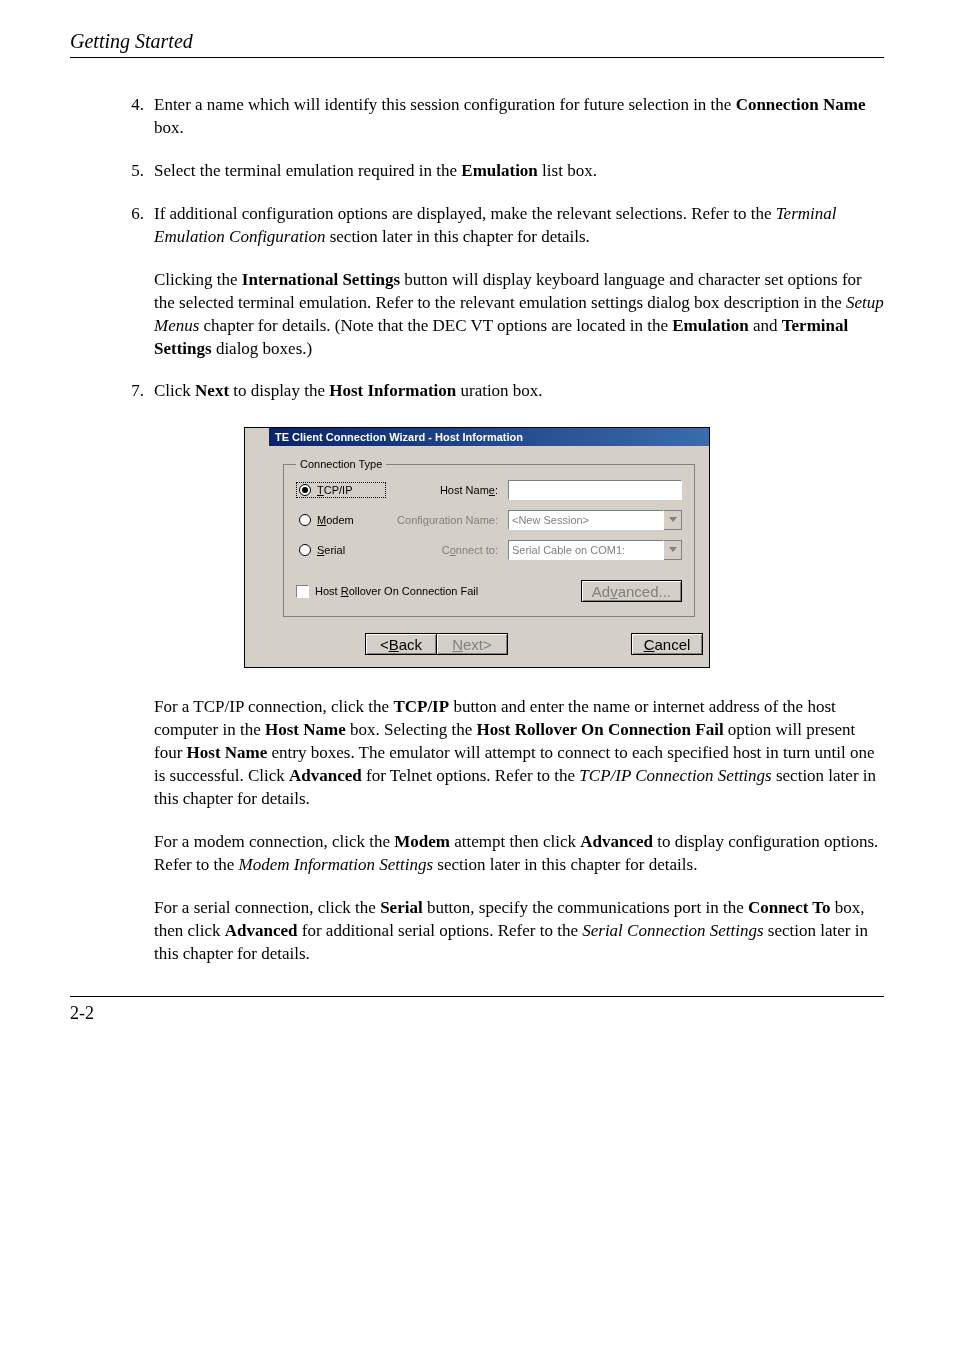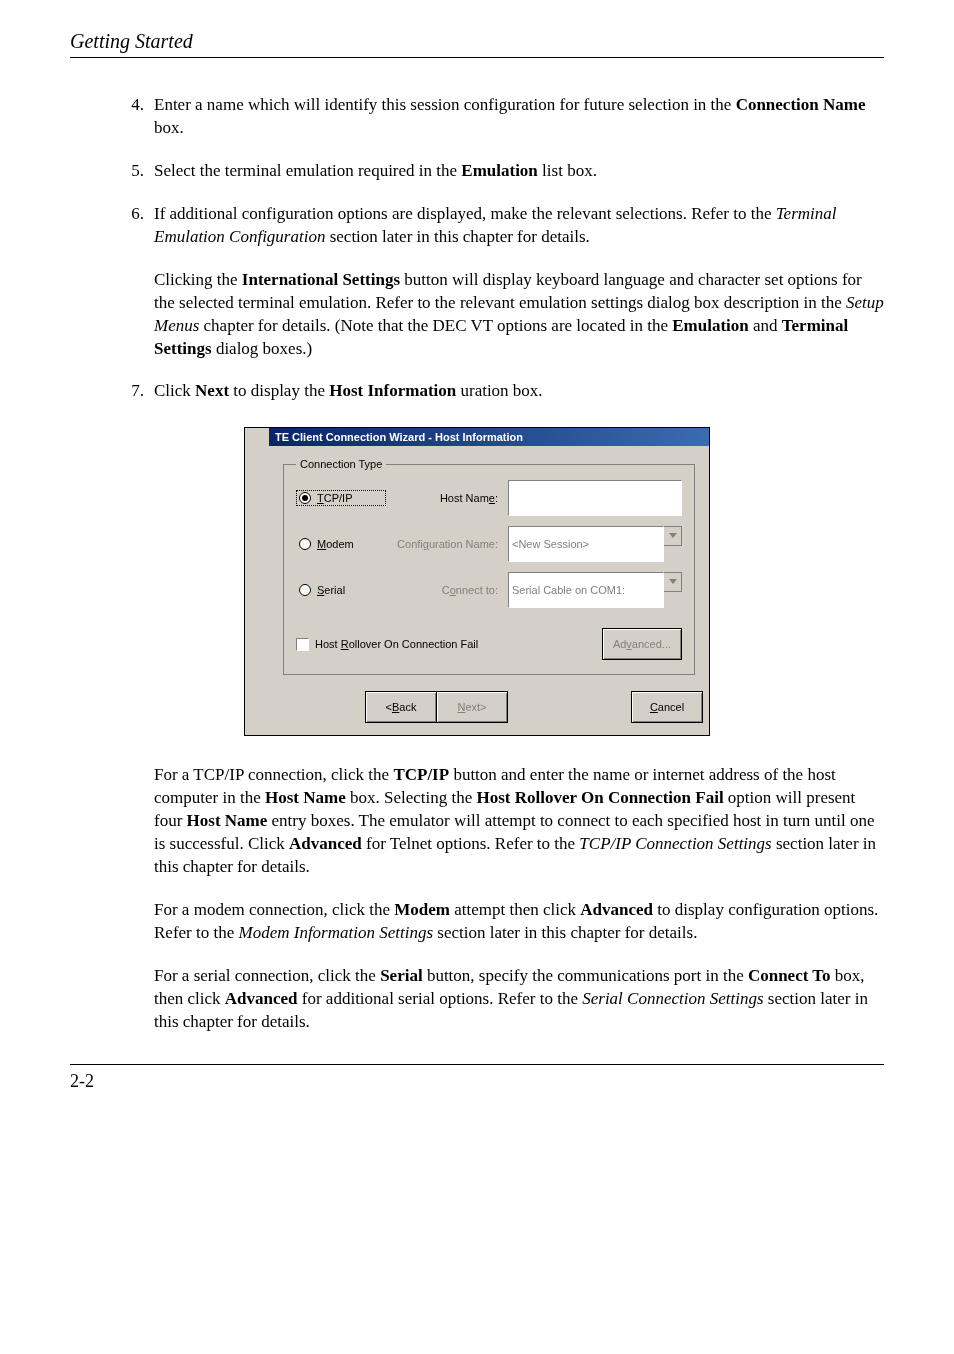--- a/index.html
+++ b/index.html
@@ -113,21 +113,21 @@
   .form-label {
     text-align: right;
     padding-right: 4px;
   }
   .form-label.disabled { color: #808080; }
   .txt {
     width: 100%;
     box-sizing: border-box;
     font-family: Tahoma, Verdana, Arial, sans-serif;
     font-size: 11px;
-    height: 36px;
+    height: 20px;
     border: 1px solid #808080;
     border-right-color: #fff;
     border-bottom-color: #fff;
     padding: 1px 3px;
     background: #fff;
   }
   .select-box {
     display: flex;
     width: 100%;
   }
@@ -160,28 +160,28 @@
     width: 13px;
     height: 13px;
     border: 1px solid #808080;
     border-right-color: #fff;
     border-bottom-color: #fff;
     background: #fff;
     margin: 0;
   }
   .btn {
     font-family: Tahoma, Verdana, Arial, sans-serif;
-    font-size: 11px;
+    font-size: 15px;
     background: #d4d0c8;
     border: 1px solid #000;
     box-shadow: inset 1px 1px 0 #fff, inset -1px -1px 0 #808080;
     padding: 2px 10px;
     min-width: 72px;
     text-align: center;
-    height: 32px;
+    height: 22px;
     box-sizing: border-box;
   }
   .btn.disabled { color: #808080; }
   .nav-row {
     display: flex;
     justify-content: flex-end;
     gap: 0;
     padding: 10px 6px 12px 6px;
   }
   .nav-row .left-group {

